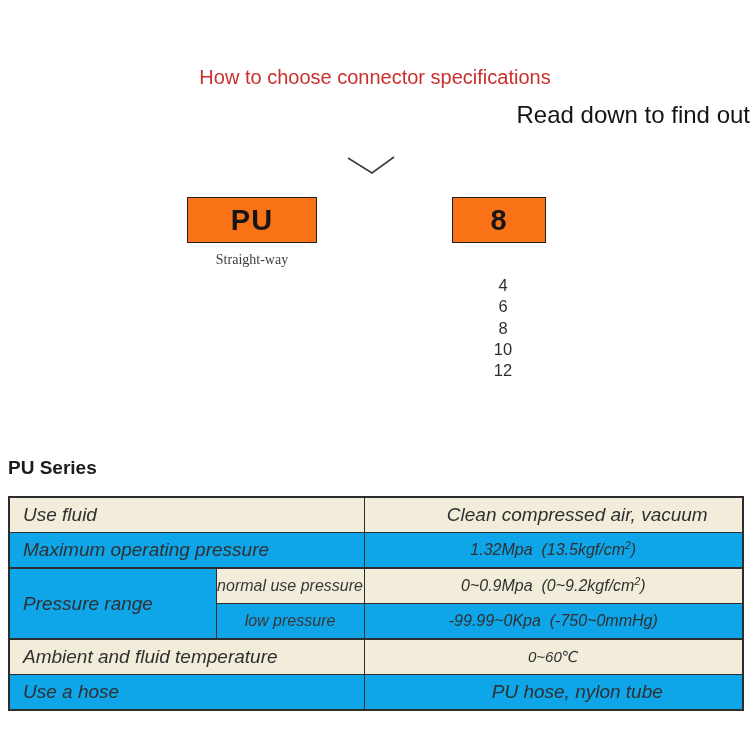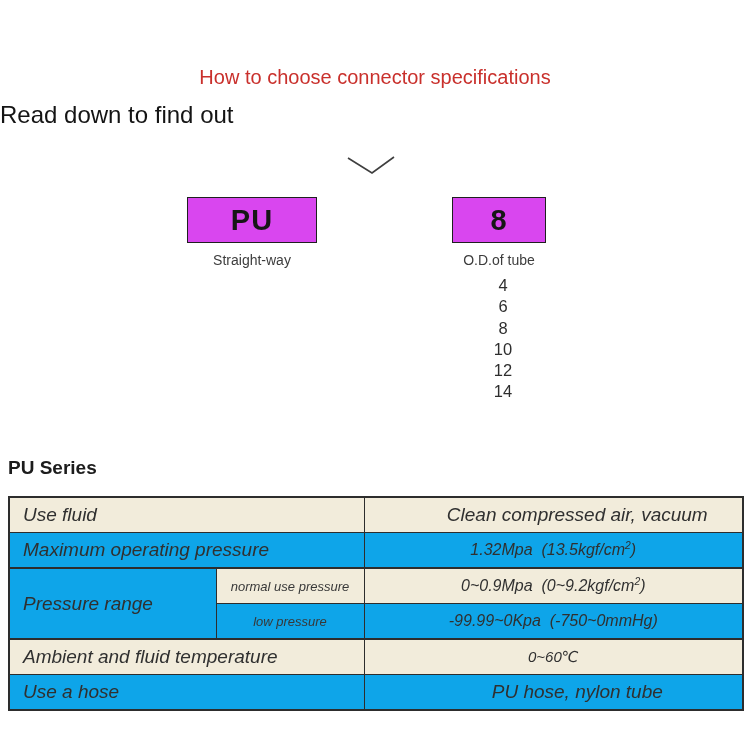--- a/index.html
+++ b/index.html
@@ -5,35 +5,35 @@
   html,body { margin:0; padding:0; background:#ffffff; }
   body { width:750px; height:750px; font-family:"Liberation Sans","DejaVu Sans",sans-serif; }
   .page { position:relative; width:750px; height:750px; background:#ffffff; overflow:hidden; }
 
   .title {
     position:absolute; top:53px; left:0; width:750px;
     text-align:center; font-size:20px; font-weight:400; color:#c9302c;
   }
   .subtitle {
     position:absolute; top:101px; left:0; width:750px;
-    text-align:left; font-size:24px; color:#141414;
+    text-align:right; font-size:24px; color:#141414;
   }
   .chevron { position:absolute; left:345px; top:152px; }
 
   .spec-box {
     position:absolute; box-sizing:border-box;
-    border:1.5px solid #1f1f1f; background:#d946ef;
+    border:1.5px solid #1f1f1f; background:#f97316;
     display:flex; align-items:center; justify-content:center;
     font-size:29px; font-weight:700; color:#161616; letter-spacing:1px;
   }
   .box-series { left:187px; top:197px; width:130px; height:46px; }
   .box-size   { left:452px; top:197px; width:94px;  height:46px; }
 
   .box-label { position:absolute; text-align:center; font-size:14px; color:#3d3d3d; }
-  .label-series { left:177px; top:252px; width:150px; }
+  .label-series { left:177px; top:252px; width:150px;font-family:Liberation Serif, serif; }
   .label-size   { left:424px; top:252px; width:150px; }
 
   .tube-list {
     position:absolute; left:449px; top:275px; width:108px;
     text-align:center; font-size:16.5px; line-height:21.3px; color:#2e2e2e;
   }
 
   .series-heading {
     position:absolute; left:8px; top:457px;
     font-size:19px; font-weight:700; color:#1c1c1c;
@@ -43,21 +43,21 @@
     position:absolute; left:8px; top:496px; width:734px;
     border-collapse:collapse; table-layout:fixed;
     border:2px solid #2d2d2d;
     font-style:italic;
   }
   .spec-table td {
     border:1px solid #2d2d2d; height:34px; padding:0;
     color:#303030; background:#0ea5e9; overflow:hidden; white-space:nowrap;
   }
   .spec-table td.label    { padding-left:13px; text-align:left; font-size:19px; }
-  .spec-table td.sublabel { text-align:center; font-size:13px; color:#383838; }
+  .spec-table td.sublabel { text-align:center; font-size:16px; color:#383838; }
   .spec-table td.value    { text-align:center; font-size:16px; }
   .spec-table td.val-lg   { font-size:19px;padding-left:48px; }
   .spec-table td.val-sm   { font-size:15px; }
   .spec-table td.stripe   { background:#f2ecdb; }
   .spec-table tr.group-top td { border-top:2px solid #2d2d2d; }
   sup { font-size:0.65em; }
 </style>
 </head>
 <body>
 
@@ -71,29 +71,27 @@
   </svg>
 
   <div class="spec-box box-series">
     <span>PU</span>
   </div>
   <div class="box-label label-series">Straight-way</div>
 
   <div class="spec-box box-size">
     <span>8</span>
   </div>
-  <div class="box-label label-size">O.D.of tube</div>
 
   <div class="tube-list">
     <div>4</div>
     <div>6</div>
     <div>8</div>
     <div>10</div>
     <div>12</div>
-    <div>14</div>
   </div>
 
   <div class="series-heading">PU Series</div>
 
   <table class="spec-table">
     <colgroup>
       <col style="width:207px">
       <col style="width:148px">
       <col style="width:379px">
     </colgroup>

